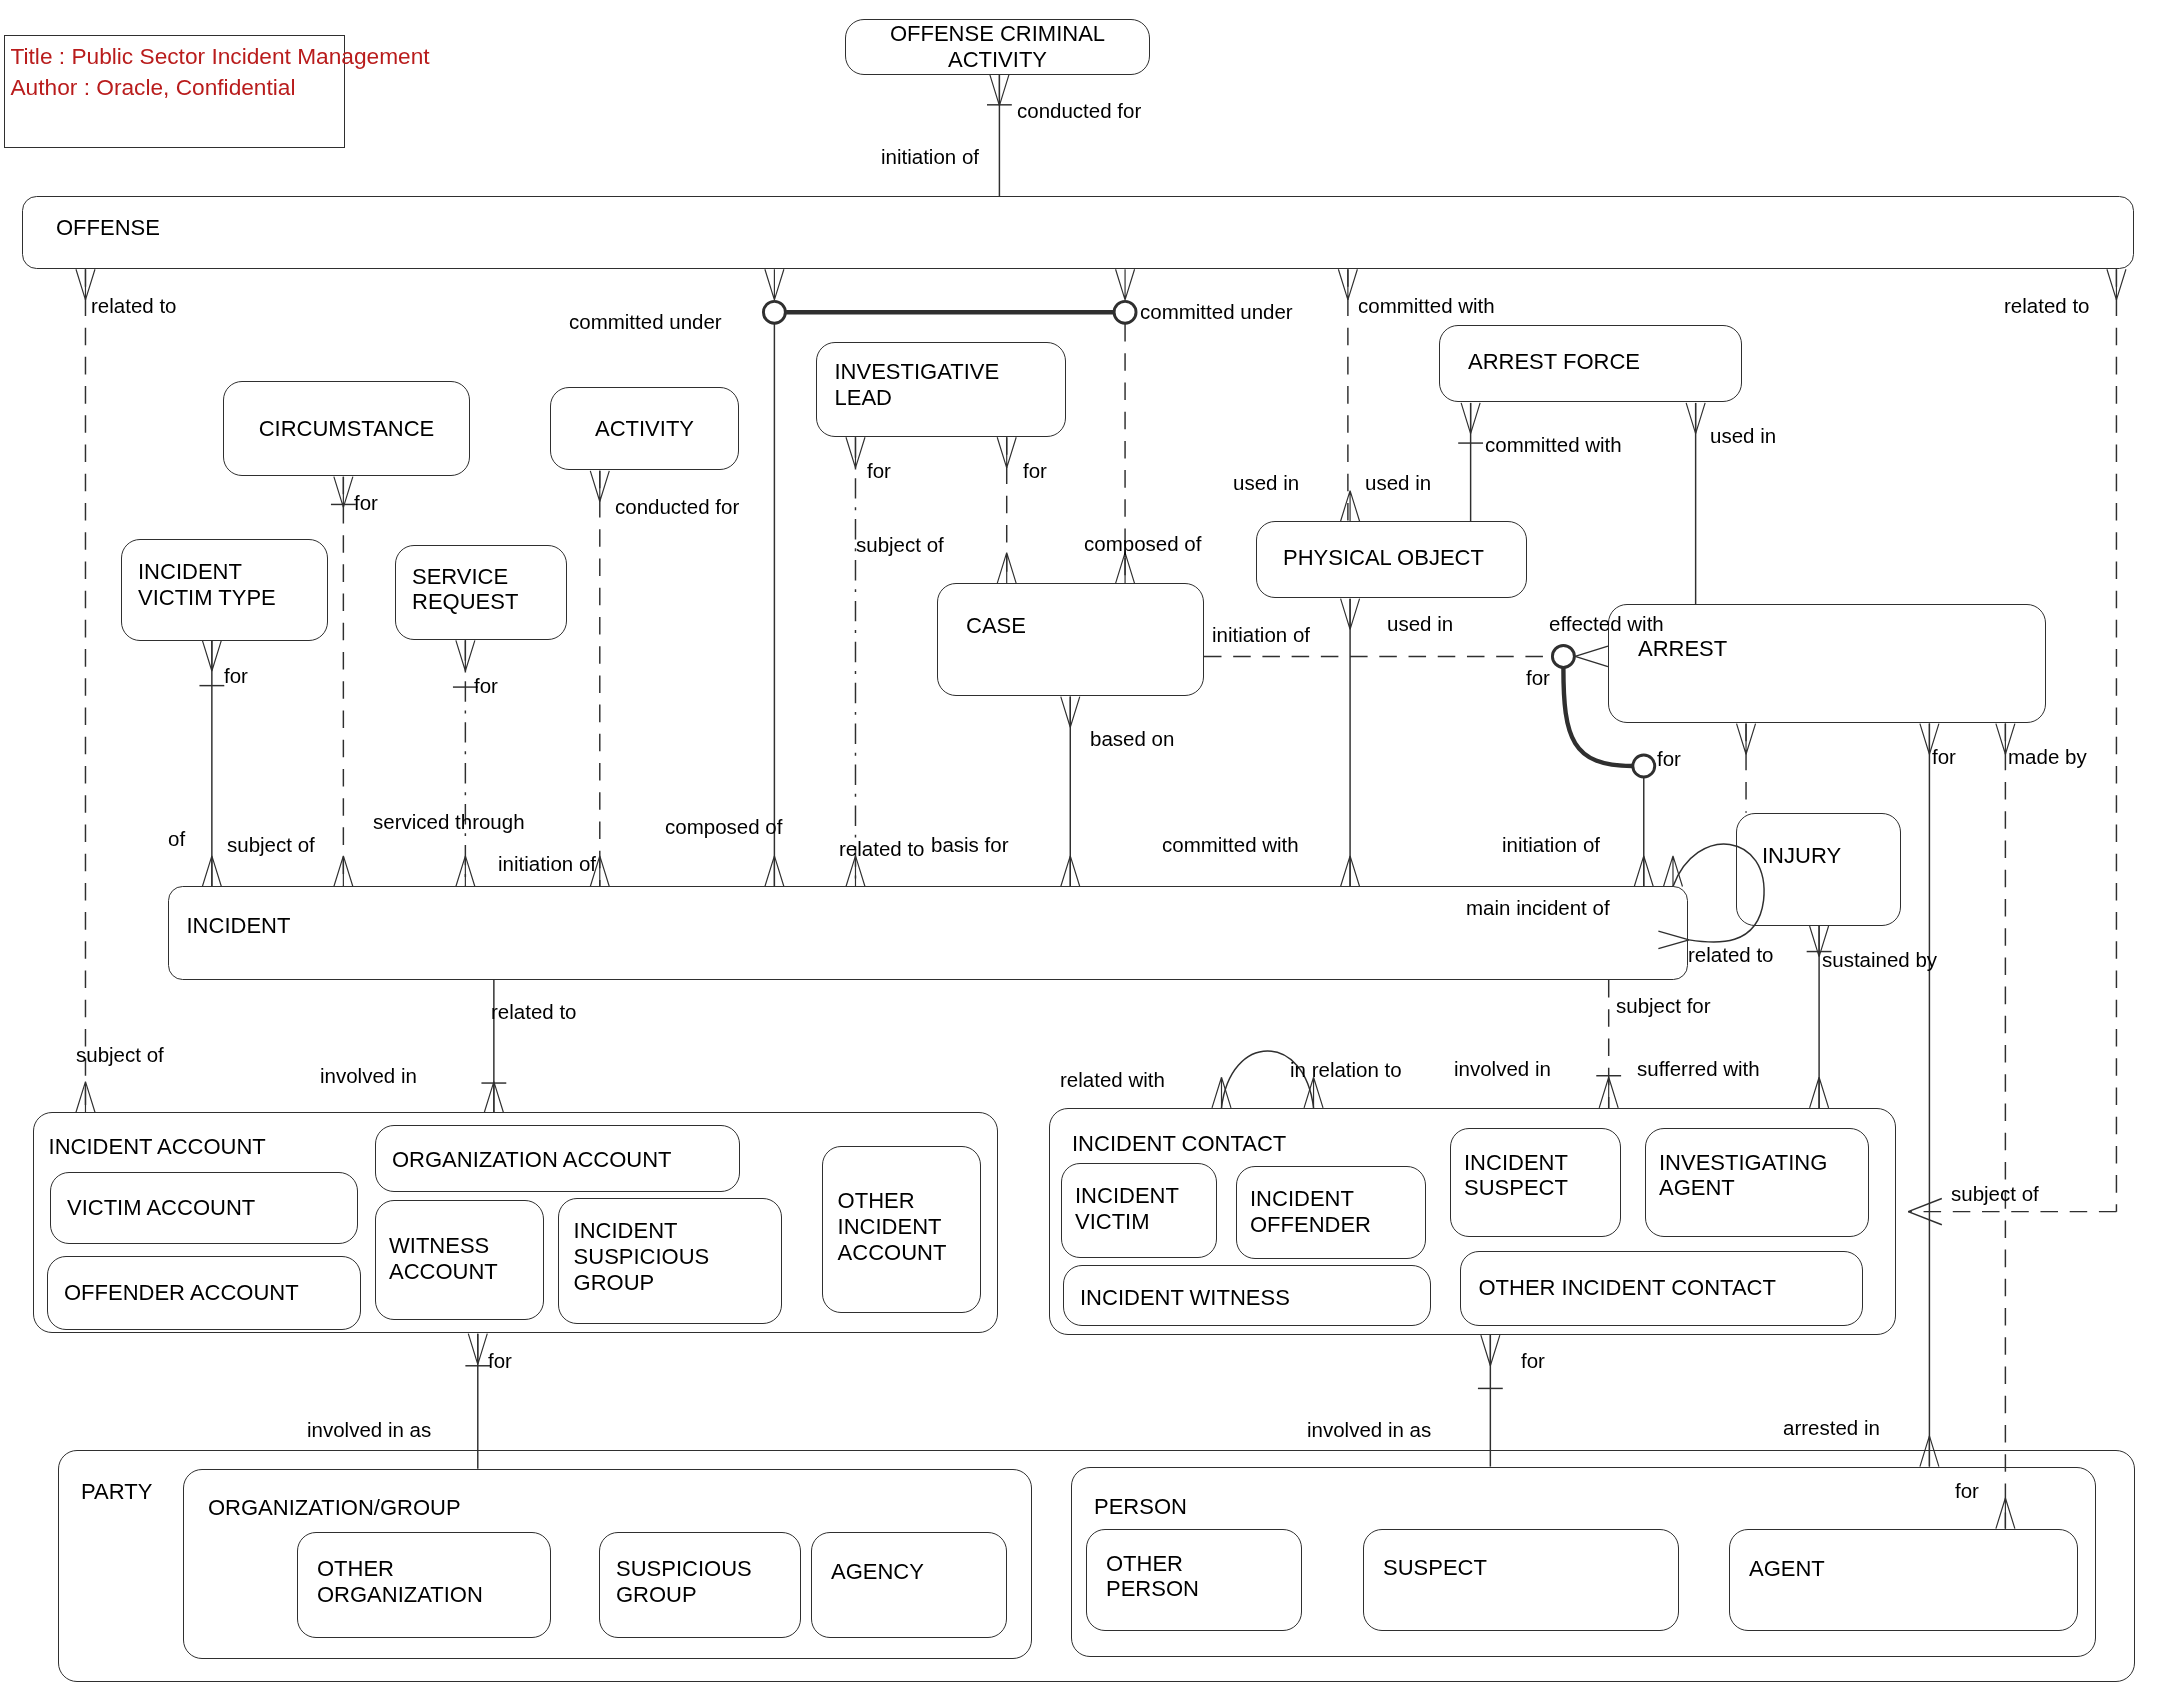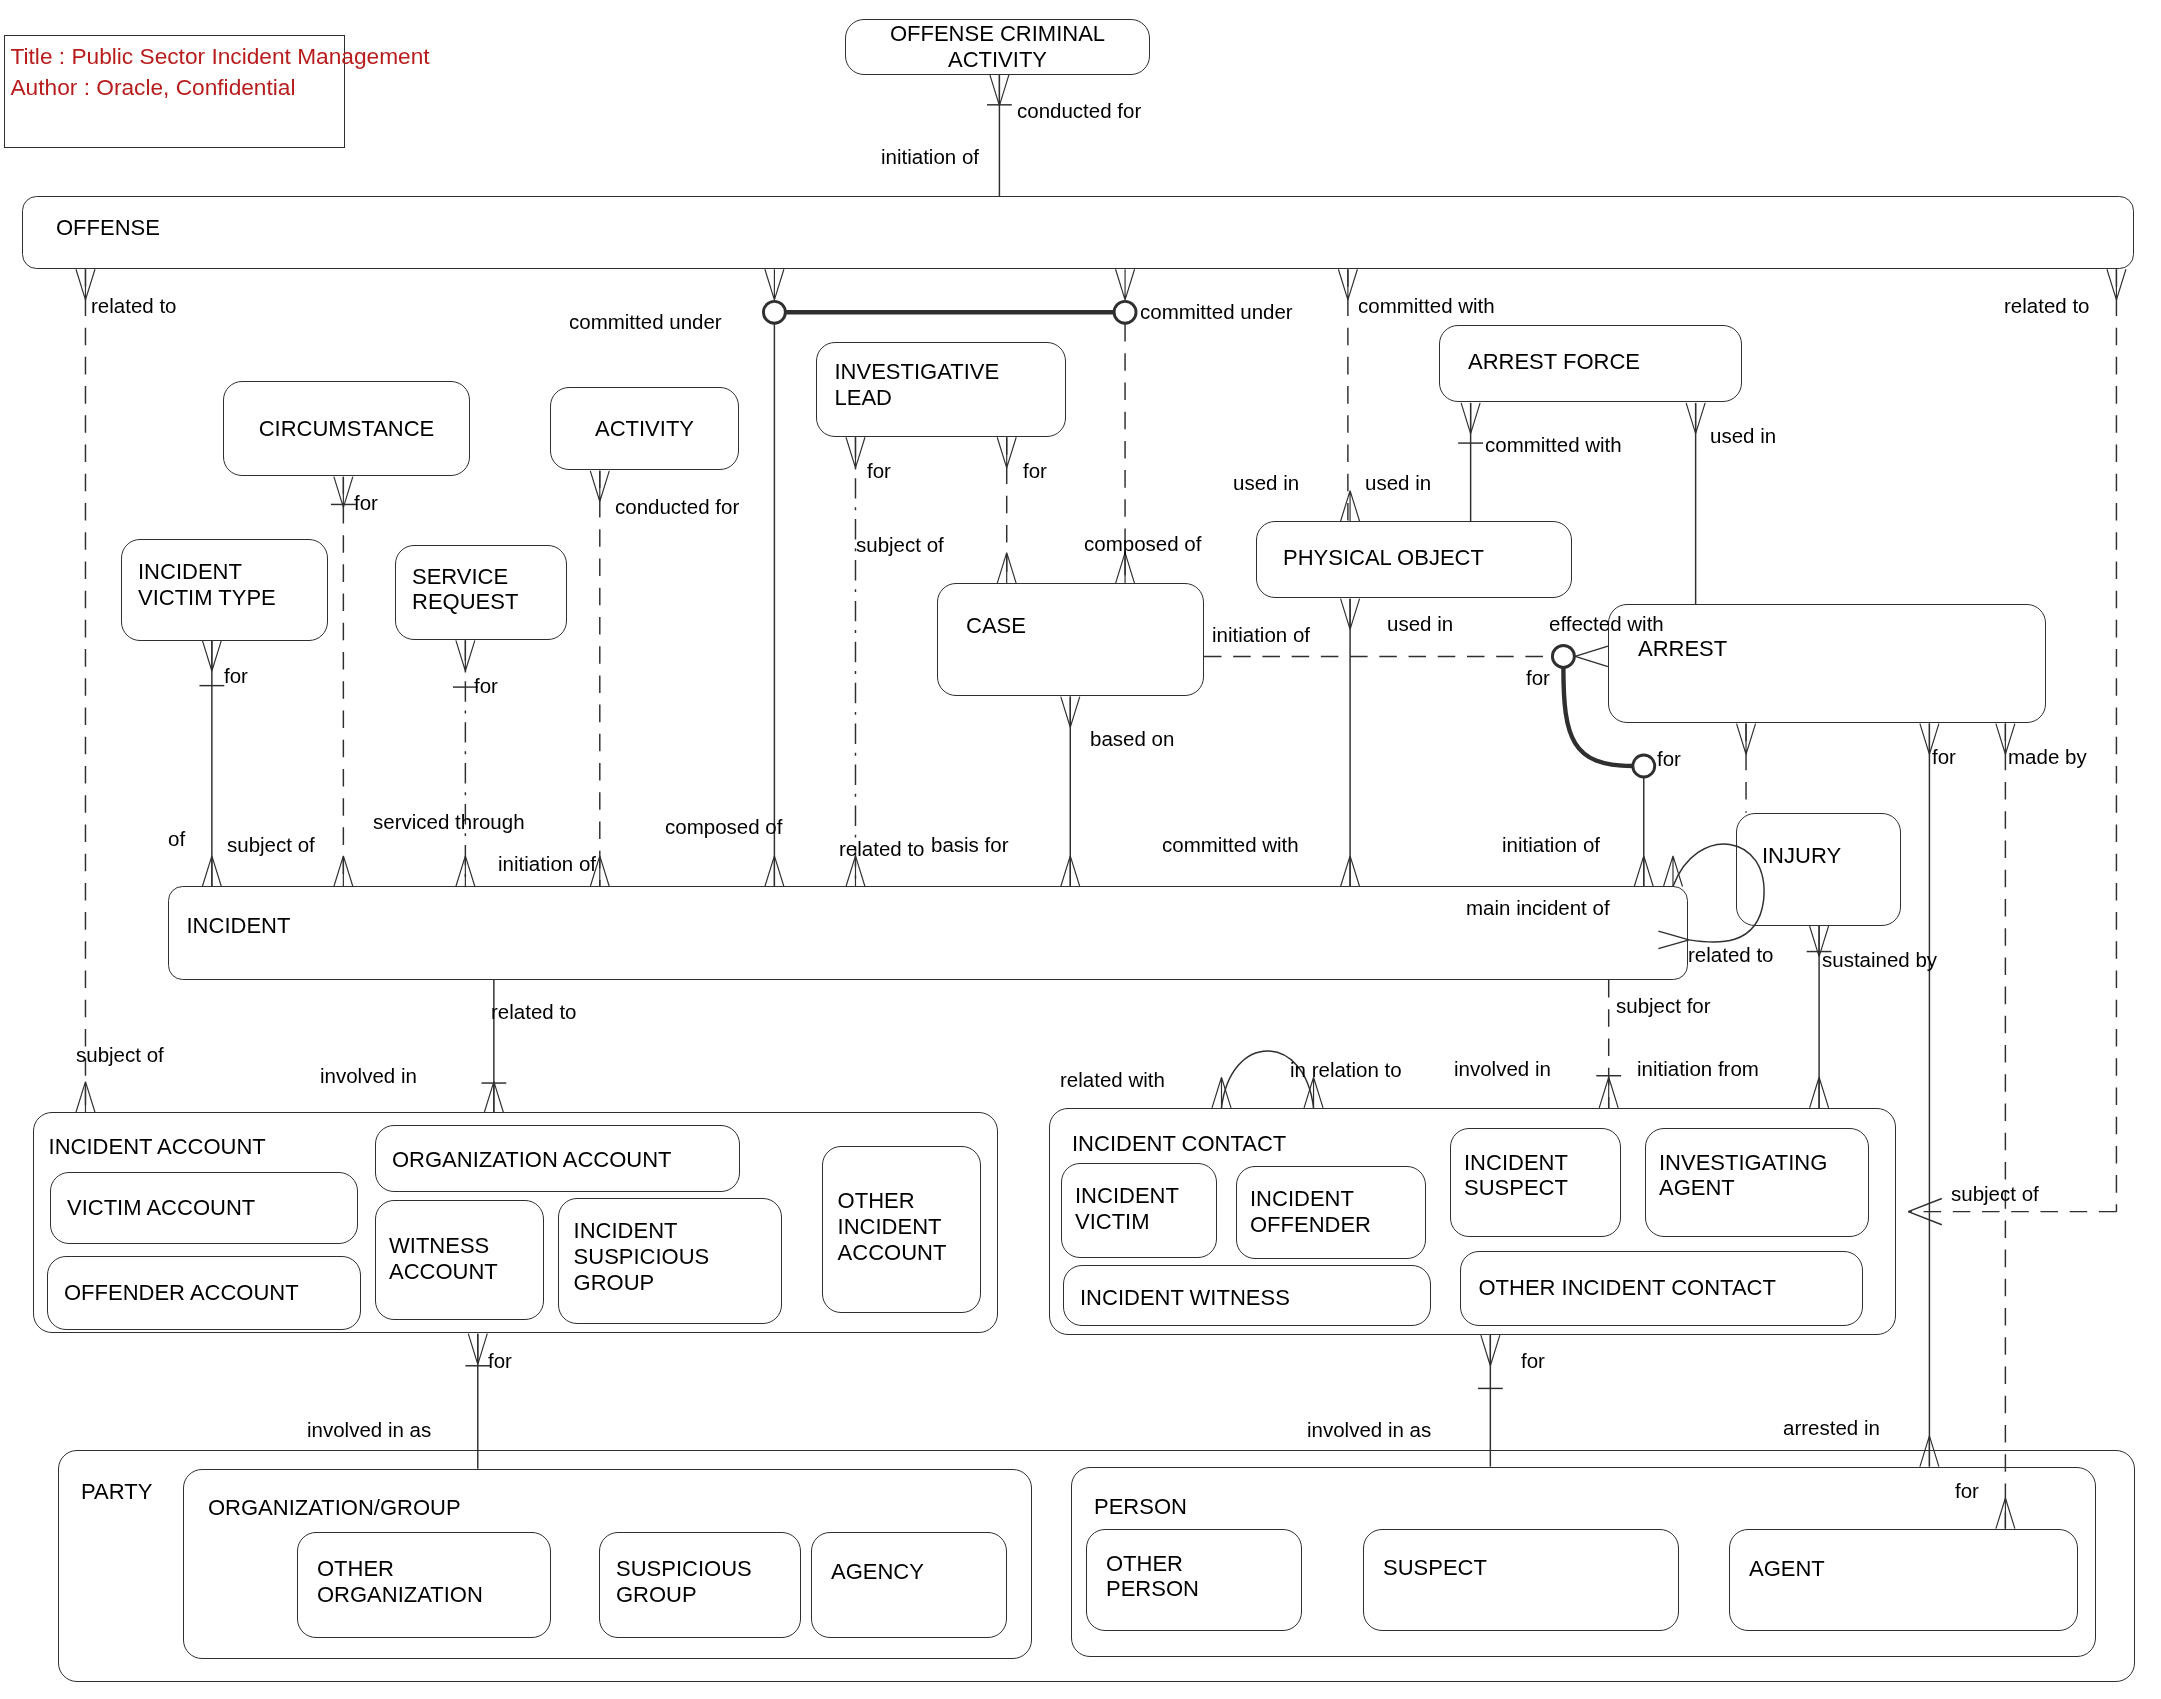--- a/index.html
+++ b/index.html
@@ -160,21 +160,21 @@
     <div class="entity " style="left: 816px; top: 342px; width: 250px; height: 95px;">
       <div class="elabel" style="left: 17.5px; top: 16px;">INVESTIGATIVE
 LEAD</div>
     </div>
     <div class="entity " style="left: 1439px; top: 325px; width: 303px; height: 77px;">
       <div class="elabel" style="left: 28px; top: 23.4px;">ARREST FORCE</div>
     </div>
     <div class="entity " style="left: 937px; top: 583px; width: 267px; height: 113px;">
       <div class="elabel" style="left: 28px; top: 29px;">CASE</div>
     </div>
-    <div class="entity " style="left: 1256px; top: 521px; width: 316px; height: 77px;">
+    <div class="entity " style="left: 1256px; top: 521px; width: 271px; height: 77px;">
       <div class="elabel" style="left: 26px; top: 23.4px;">PHYSICAL OBJECT</div>
     </div>
     <div class="entity " style="left: 1608px; top: 604px; width: 438px; height: 119px;">
       <div class="elabel" style="left: 29px; top: 31px;">ARREST</div>
     </div>
     <div class="entity " style="left: 1736px; top: 813px; width: 165px; height: 113px;">
       <div class="elabel" style="left: 25px; top: 29px;">INJURY</div>
     </div>
     <div class="entity bar" style="left: 168px; top: 886px; width: 1520px; height: 94px;">
       <div class="elabel" style="left: 17.5px; top: 26px;">INCIDENT</div>
@@ -279,21 +279,21 @@
     <div class="rl" style="left: 665px; top: 815px;">composed of</div>
     <div class="rl" style="left: 839px; top: 837px;">related to</div>
     <div class="rl" style="left: 931px; top: 833px;">basis for</div>
     <div class="rl" style="left: 1162px; top: 833px;">committed with</div>
     <div class="rl" style="left: 1502px; top: 833px;">initiation of</div>
     <div class="rl" style="left: 1466px; top: 896px;">main incident of</div>
     <div class="rl" style="left: 1688px; top: 943px;">related to</div>
     <div class="rl" style="left: 1822px; top: 948px;">sustained by</div>
     <div class="rl" style="left: 1616px; top: 994px;">subject for</div>
     <div class="rl" style="left: 1454px; top: 1057px;">involved in</div>
-    <div class="rl" style="left: 1637px; top: 1057px;">initiation from</div>
+    <div class="rl" style="left: 1637px; top: 1057px;">sufferred with</div>
     <div class="rl" style="left: 1060px; top: 1068px;">related with</div>
     <div class="rl" style="left: 1290px; top: 1058px;">in relation to</div>
     <div class="rl" style="left: 76px; top: 1043px;">subject of</div>
     <div class="rl" style="left: 320px; top: 1064px;">involved in</div>
     <div class="rl" style="left: 491px; top: 1000px;">related to</div>
     <div class="rl" style="left: 1951px; top: 1182px;">subject of</div>
     <div class="rl" style="left: 488px; top: 1349px;">for</div>
     <div class="rl" style="left: 1521px; top: 1349px;">for</div>
     <div class="rl" style="left: 307px; top: 1418px;">involved in as</div>
     <div class="rl" style="left: 1307px; top: 1418px;">involved in as</div>

